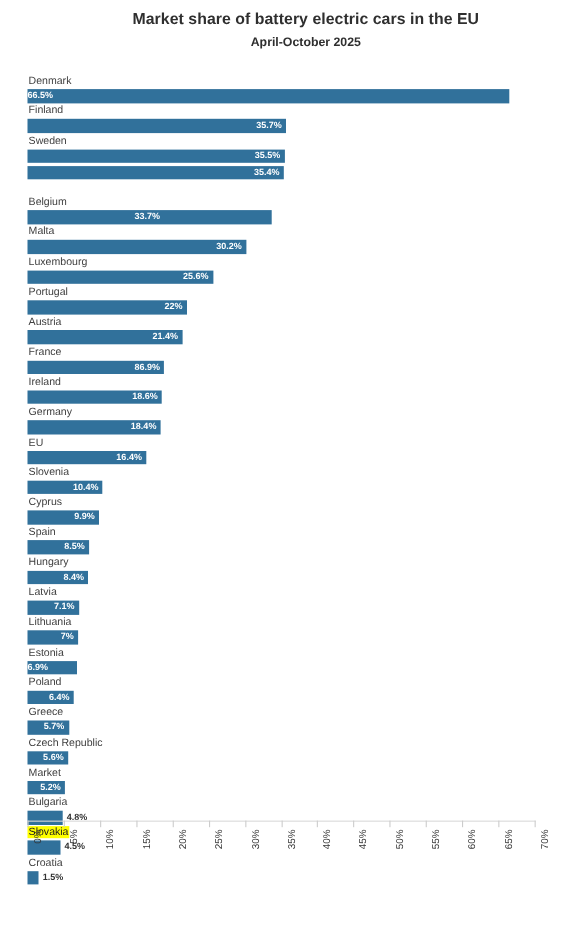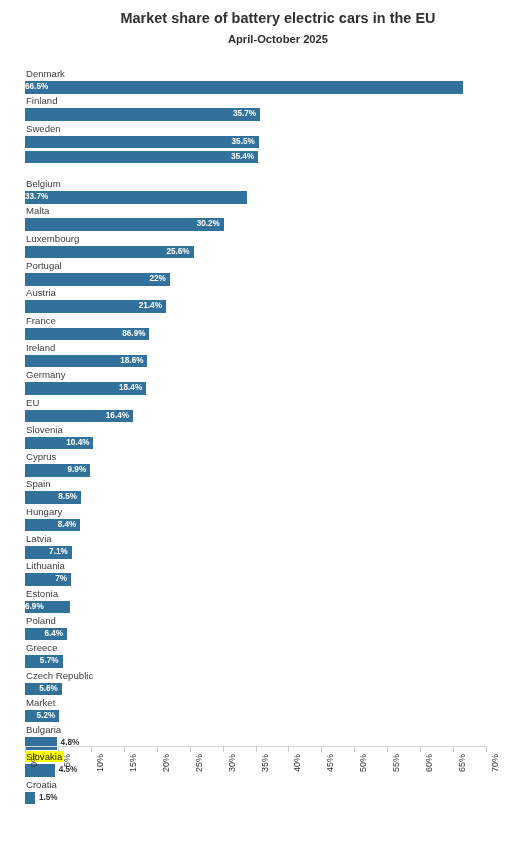--- a/index.html
+++ b/index.html
@@ -181,21 +181,21 @@
         <div class="bar-row">
           <div class="bar-track">
             <div class="bar" style="width: 233.134px; background: rgb(49, 113, 155);"></div>
             <div class="bar-value inside" style="left: 0px; width: 233.134px; text-align: right; box-sizing: border-box; padding-right: 4px;">35.4%</div>
           </div>
         </div>
         <div class="bar-row">
           <div class="cat-label"><span>Belgium</span></div>
           <div class="bar-track">
             <div class="bar" style="width: 221.939px; background: rgb(49, 113, 155);"></div>
-            <div class="bar-value inside" style="left: 0px; width: 221.939px; text-align: left; box-sizing: border-box; padding-right: 4px;">33.7%</div>
+            <div class="bar-value inside" style="left: 0px; width: 221.939px; text-align: center; box-sizing: border-box; padding-right: 4px;">33.7%</div>
           </div>
         </div>
         <div class="bar-row">
           <div class="cat-label"><span>Malta</span></div>
           <div class="bar-track">
             <div class="bar" style="width: 198.889px; background: rgb(49, 113, 155);"></div>
             <div class="bar-value inside" style="left: 0px; width: 198.889px; text-align: right; box-sizing: border-box; padding-right: 4px;">30.2%</div>
           </div>
         </div>
         <div class="bar-row">

